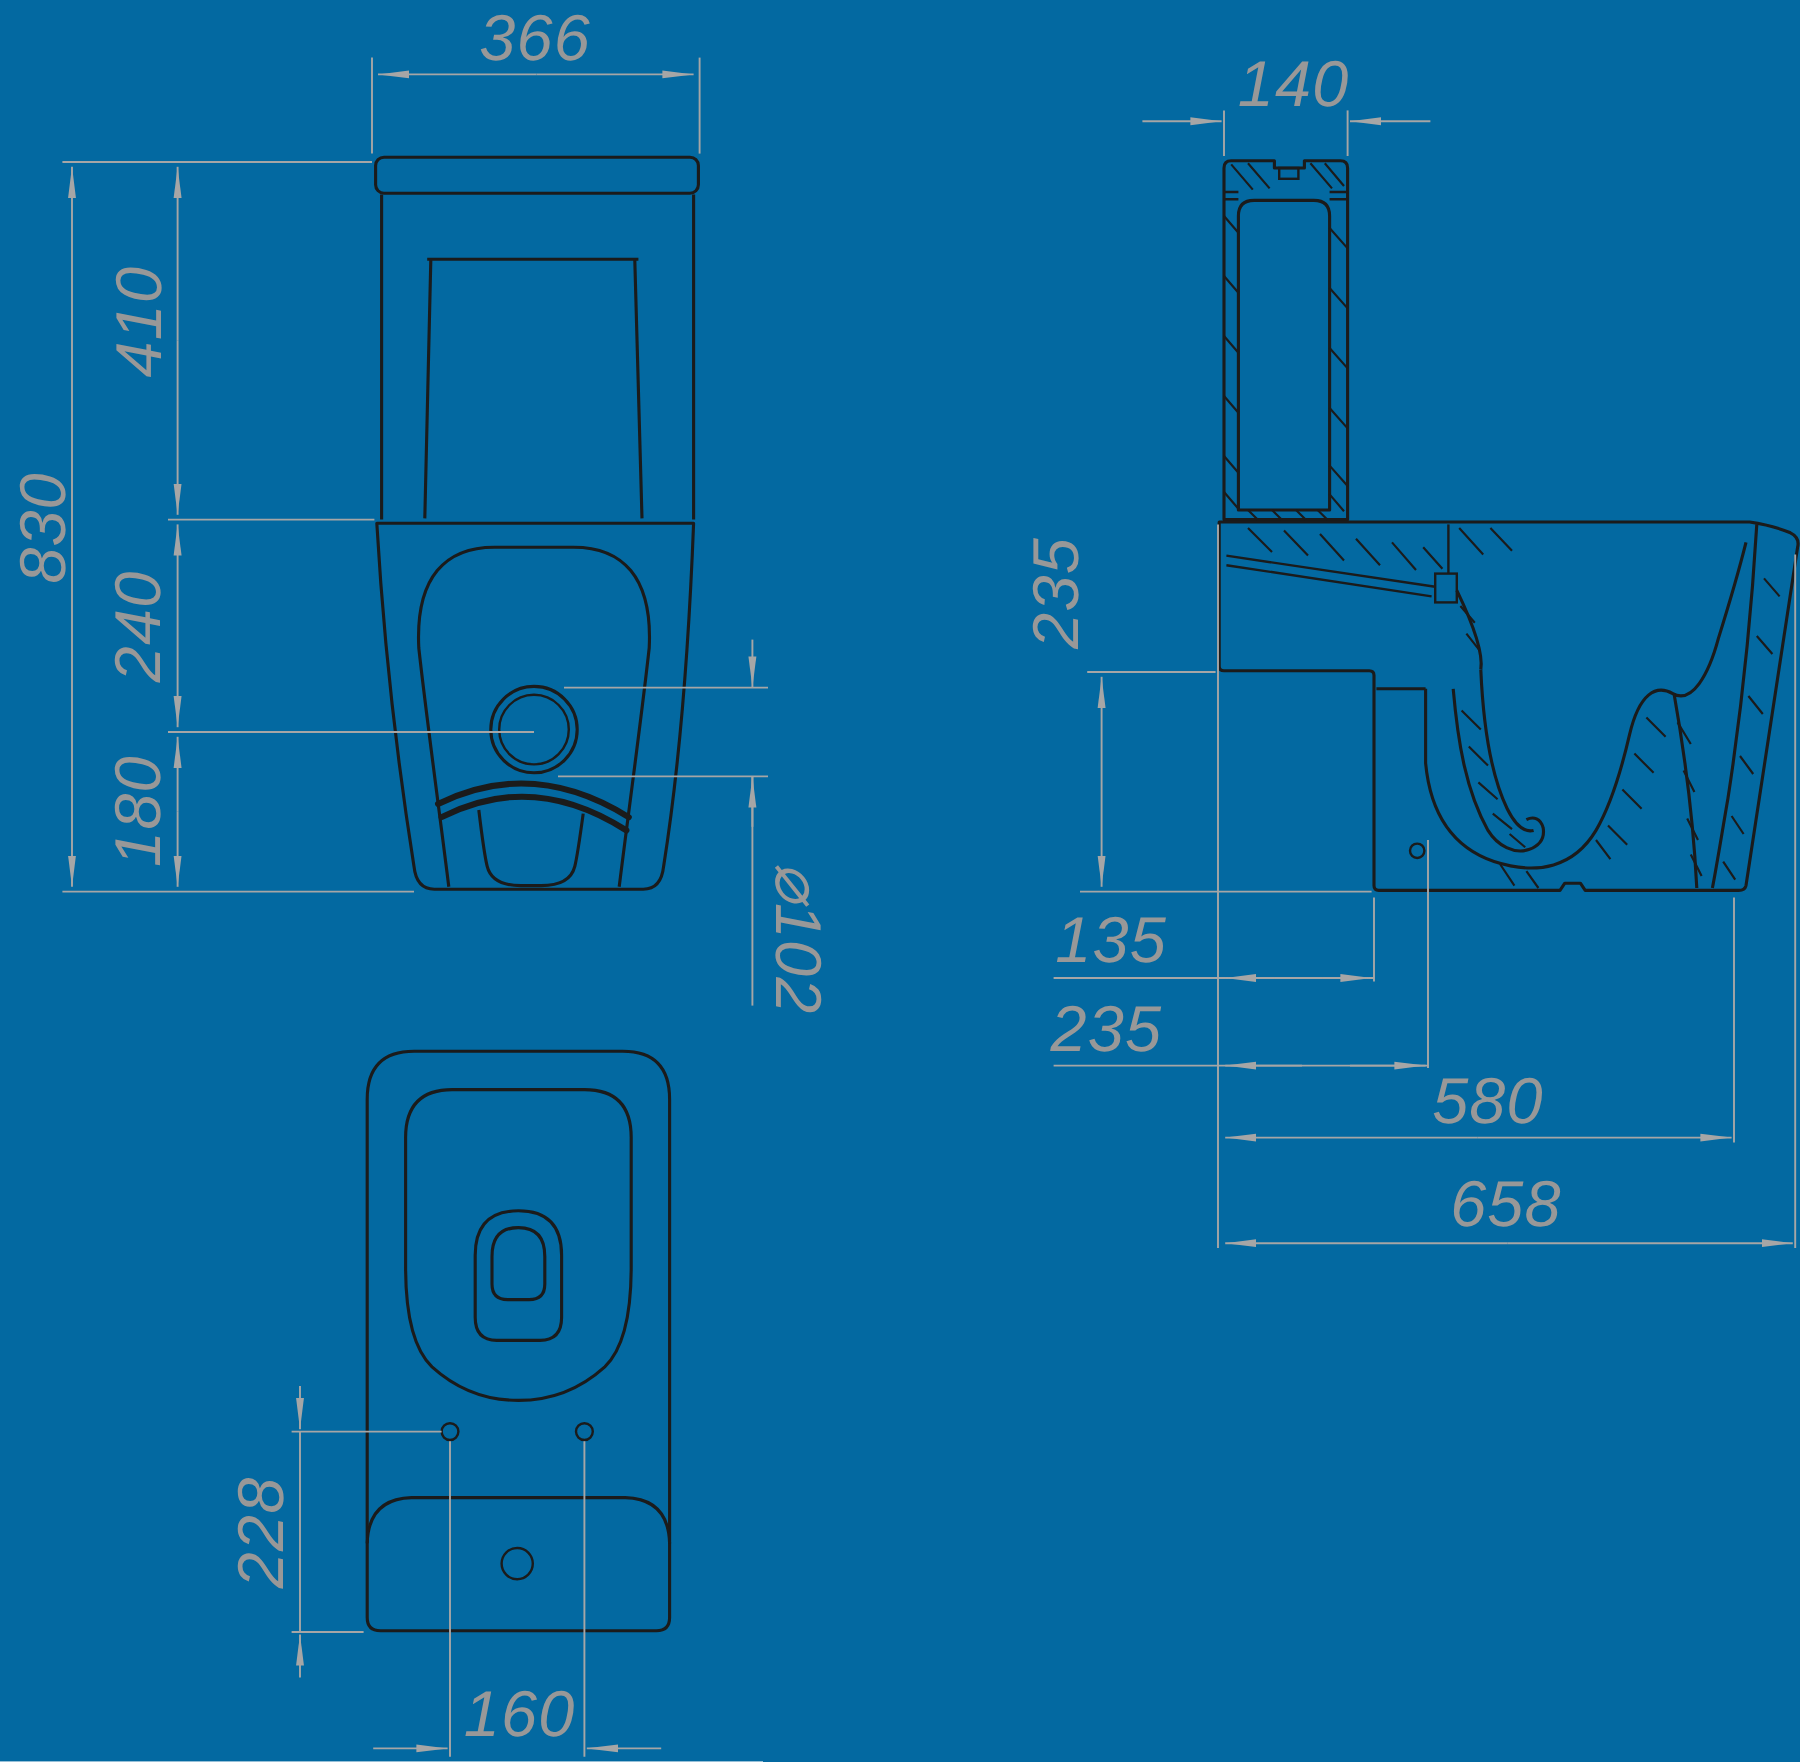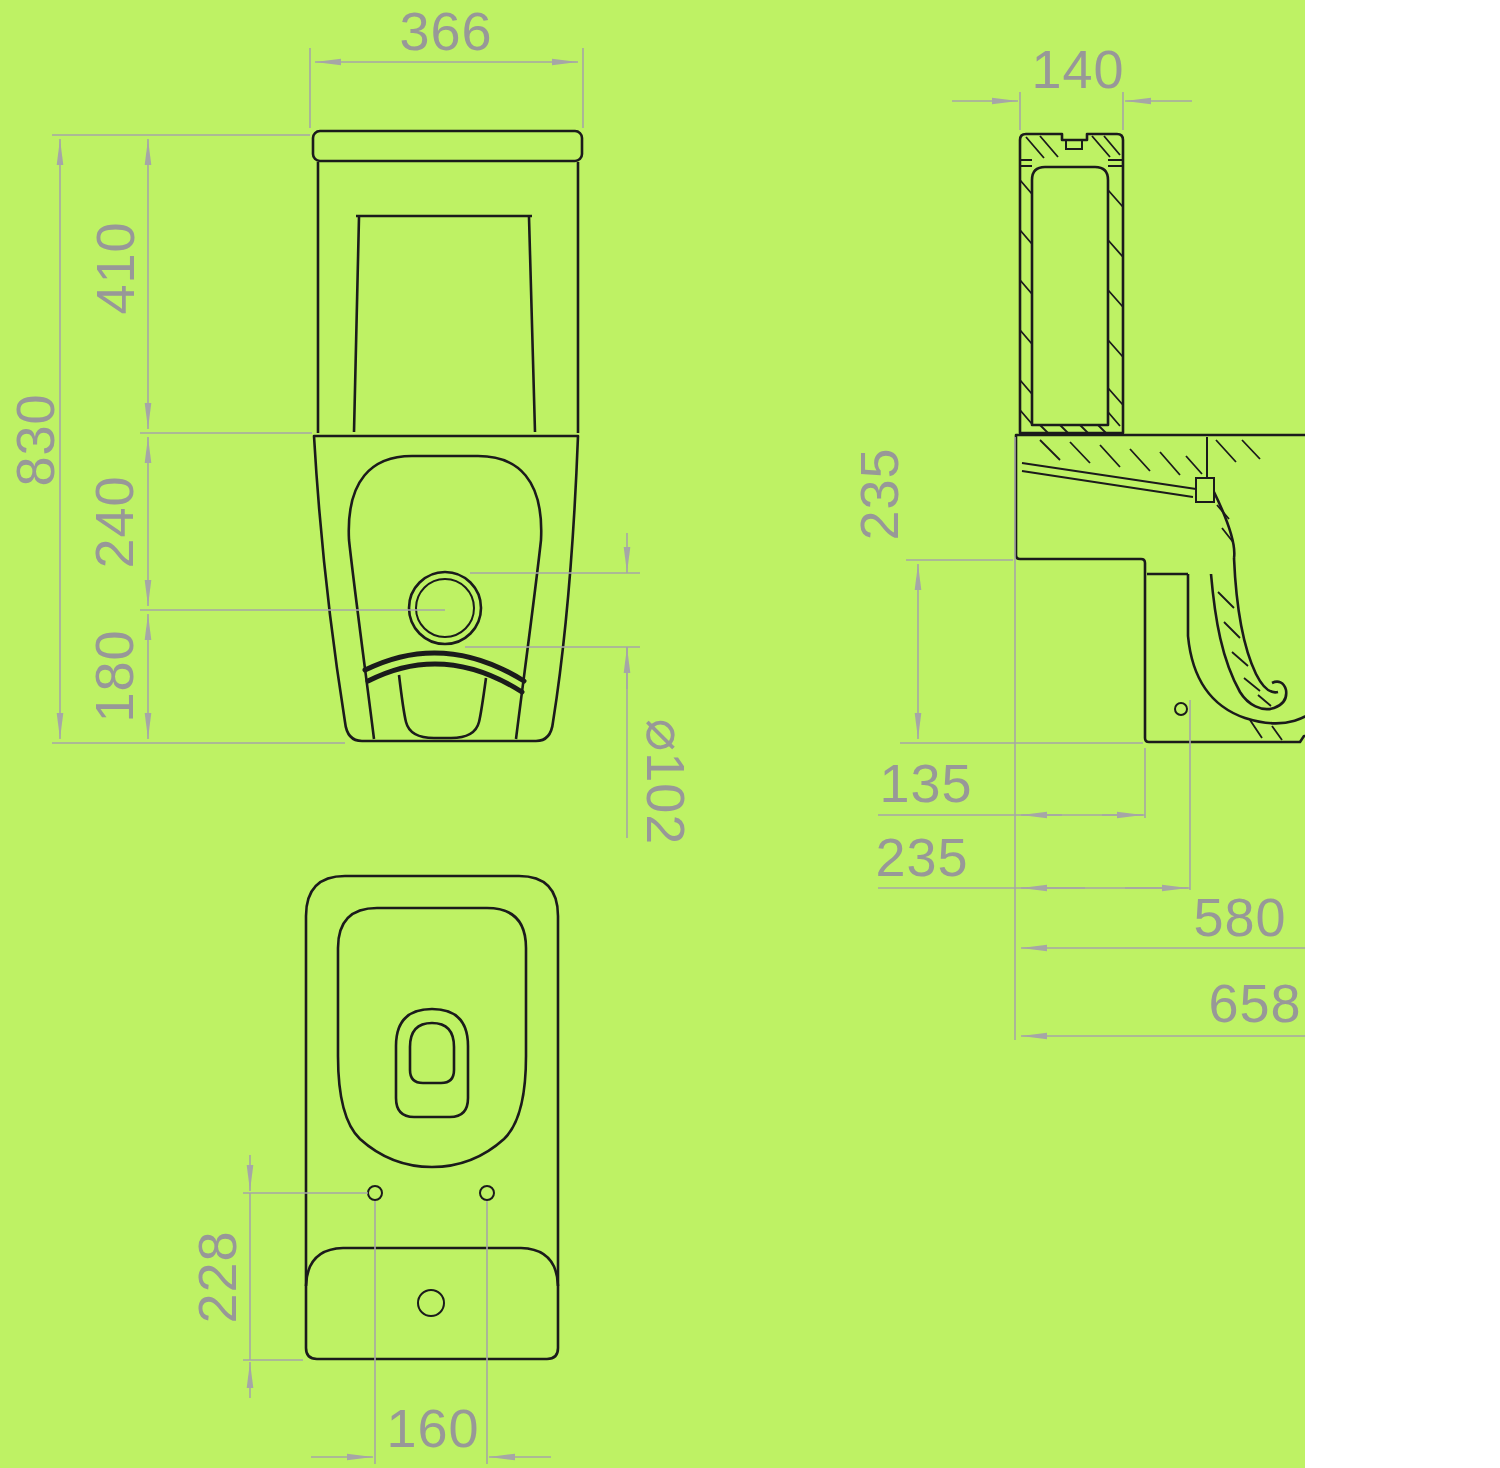--- a/index.html
+++ b/index.html
@@ -1,16 +1,16 @@
 <!DOCTYPE html>
 <html><head>
 <meta charset="utf-8">
 <style>
   html,body{margin:0;padding:0;background:#ffffff;}
-  .canvas{position:relative;width:1305px;height:1468px;background:#bef264;overflow:hidden;}
+  .canvas{position:relative;width:1500px;height:1468px;background:#0369a1;overflow:hidden;font-style:italic;}
   svg{display:block;}
   .ink{stroke:#1b1b1b;fill:none;stroke-width:2.6;stroke-linejoin:round;stroke-linecap:butt;}
   .ink-thick{stroke:#1b1b1b;fill:none;stroke-width:5;stroke-linecap:round;}
   .ink-thin{stroke:#1b1b1b;fill:none;stroke-width:2;}
   .hatch{stroke:#1b1b1b;fill:none;stroke-width:1.8;}
   .dimline{stroke:#a6a6a6;fill:none;stroke-width:1.6;}
   .dimtxt{font-family:"Liberation Sans",sans-serif;font-size:54px;fill:#989898;letter-spacing:1px;}
   .mid{text-anchor:middle;}
 </style>
 </head>

